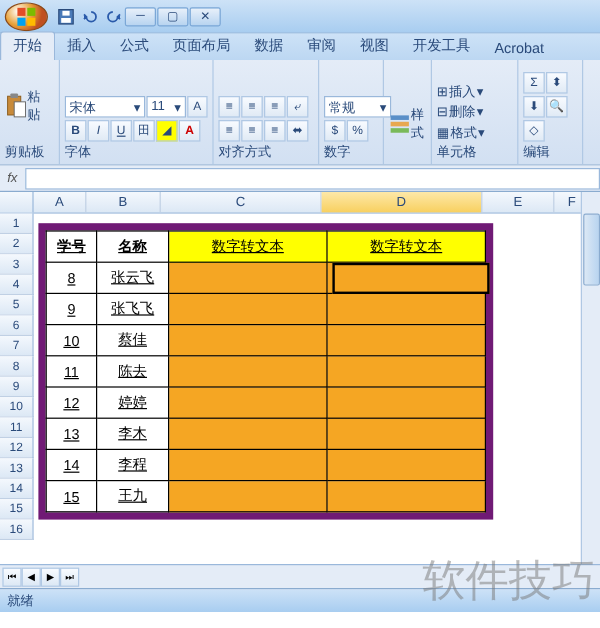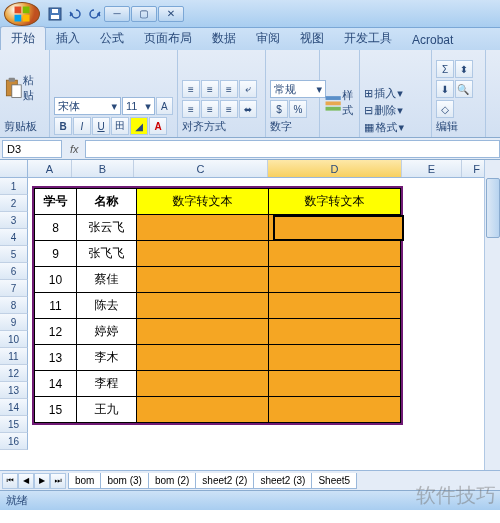--- a/index.html
+++ b/index.html
@@ -36,39 +36,39 @@
 .sheet-area { height: 310px; overflow: hidden; position: relative; background: #fff; }
 .col-headers { display: flex; height: 18px; background: linear-gradient(#f4f8fd,#dce8f5); border-bottom: 1px solid #9ab8db; font-size: 11px; }
 .col-h { border-right: 1px solid #c0d0e4; display: flex; align-items: center; justify-content: center; color: #2a4a7a; cursor: pointer; }
 .col-h.sel { background: linear-gradient(#fde8a8,#f8d060); }
 .corner { width: 28px; background: linear-gradient(#f4f8fd,#dce8f5); border-right: 1px solid #9ab8db; }
 .grid-body { display: flex; }
 .row-headers { width: 28px; }
 .row-h { height: 17px; background: linear-gradient(#f4f8fd,#dce8f5); border-bottom: 1px solid #c0d0e4; border-right: 1px solid #9ab8db; font-size: 10px; display: flex; align-items: center; justify-content: center; color: #2a4a7a; cursor: pointer; }
 .grid { position: relative; }
 
-.data-table { position: absolute; top: 8px; left: 4px; border: 2px solid #701a75; background: #fff; }
+.data-table { position: absolute; top: 8px; left: 4px; border: 6px solid #701a75; background: #fff; text-decoration: underline; }
 .data-table table { border-collapse: collapse; }
 .data-table td, .data-table th { border: 1px solid #000; height: 26px; font-size: 12px; text-align: center; }
 .col-id { width: 42px; }
 .col-nm { width: 60px; }
 .col-c { width: 132px; }
 .col-d { width: 132px; }
 .hdr-yellow { background: #ffff00; font-weight: normal; }
 .cell-orange { background: #f5a623; }
 .active-cell { position: absolute; border: 2px solid #000; background: #f5a623; pointer-events: none; }
 
 .sheet-tabs { height: 20px; background: #e4ecf7; border-top: 1px solid #9ab8db; display: flex; align-items: center; font-size: 10px; }
 .nav-btns { display: flex; gap: 0; padding: 0 2px; }
 .nav-b { width: 16px; height: 16px; background: linear-gradient(#f8fbff,#dce8f5); border: 1px solid #b0c8e4; cursor: pointer; display: flex; align-items: center; justify-content: center; font-size: 8px; }
 .sheet-tab { padding: 2px 6px; background: #fff; border: 1px solid #9ab8db; border-top: none; margin-right: -1px; cursor: pointer; font-size: 10px; }
 
 .status-bar { height: 20px; background: linear-gradient(#cde2f7,#a8cdf0); border-top: 1px solid #8aabcf; display: flex; align-items: center; padding: 0 6px; font-size: 11px; color: #2a4a7a; }
 
-.watermark { position: absolute; right: 4px; bottom: 14px; font-size: 20px; color: rgba(120,120,120,0.5); font-family: "SimHei"; pointer-events: none; }
+.watermark { position: absolute; right: 4px; bottom: 14px; font-size: 36px; color: rgba(120,120,120,0.5); font-family: "SimHei"; pointer-events: none; }
 
 .scroll-v { position: absolute; right: 0; top: 160px; width: 16px; height: 310px; background: #e4ecf7; border-left: 1px solid #b0c8e4; }
 .scroll-thumb { width: 14px; height: 60px; background: linear-gradient(90deg,#dce8f5,#b8d4f0); border: 1px solid #8aabcf; border-radius: 2px; margin: 18px 0 0 1px; cursor: pointer; }
 </style>
 </head>
 <body>
 
 <div class="titlebar">
   <div class="office-btn">
     <svg viewBox="0 0 24 24">
@@ -156,20 +156,21 @@
               <u>U</u>
             </div>
           <div class="mini-btn">田</div>
           <div class="mini-btn" style="background:#ffff00">◢</div>
           <div class="mini-btn" style="color:#c00">
               <b>A</b>
             </div>
         </div>
       </div>
     </div>
+    <div class="group-label">字体</div>
   </div>
 
   <div class="group" style="width:88px">
     <div class="group-body">
       <div class="ctrl-stack">
         <div class="ctrl-row">
           <div class="mini-btn">≡</div>
           <div class="mini-btn">≡</div>
           <div class="mini-btn">≡</div>
           <div class="mini-btn">⤶</div>
@@ -216,20 +217,21 @@
   </div>
 
   <div class="group" style="width:72px">
     <div class="group-body">
       <div class="ctrl-stack" style="font-size:11px">
         <div class="ctrl-row" style="cursor:pointer">⊞ <span>插入</span> ▾</div>
         <div class="ctrl-row" style="cursor:pointer">⊟ <span>删除</span> ▾</div>
         <div class="ctrl-row" style="cursor:pointer">▦ <span>格式</span> ▾</div>
       </div>
     </div>
+    <div class="group-label">单元格</div>
   </div>
 
   <div class="group" style="width:54px">
     <div class="group-body">
       <div class="ctrl-stack">
         <div class="ctrl-row">
             <div class="mini-btn">Σ</div>
             <div class="mini-btn">⬍</div>
           </div>
         <div class="ctrl-row">
@@ -239,23 +241,20 @@
         <div class="ctrl-row">
             <div class="mini-btn">◇</div>
           </div>
       </div>
     </div>
     <div class="group-label">编辑</div>
   </div>
 </div>
 
 <div class="formula-bar">
-  <div class="name-box">
-      <span>D3</span>
-    </div>
   <span class="fx">fx</span>
   <div class="formula-input"></div>
 </div>
 
 <div class="sheet-area">
   <div class="col-headers">
     <div class="corner"></div>
     <div id="col-headers-inner" style="display:flex">
         <div class="col-h" style="width: 44px;">A</div>
         <div class="col-h" style="width: 62px;">B</div>
@@ -357,27 +356,19 @@
   <div class="scroll-thumb"></div>
 </div>
 
 <div class="sheet-tabs">
   <div class="nav-btns">
     <div class="nav-b">⏮</div>
     <div class="nav-b">◀</div>
     <div class="nav-b">▶</div>
     <div class="nav-b">⏭</div>
   </div>
-  <div id="sheet-tabs-inner" style="display:flex">
-      <div class="sheet-tab">bom</div>
-      <div class="sheet-tab">bom (3)</div>
-      <div class="sheet-tab">bom (2)</div>
-      <div class="sheet-tab">sheet2 (2)</div>
-      <div class="sheet-tab">sheet2 (3)</div>
-      <div class="sheet-tab">Sheet5</div>
-    </div>
 </div>
 
 <div class="status-bar">
   <span>就绪</span>
 </div>
 
 <div class="watermark">软件技巧</div>
 
 </body></html>

